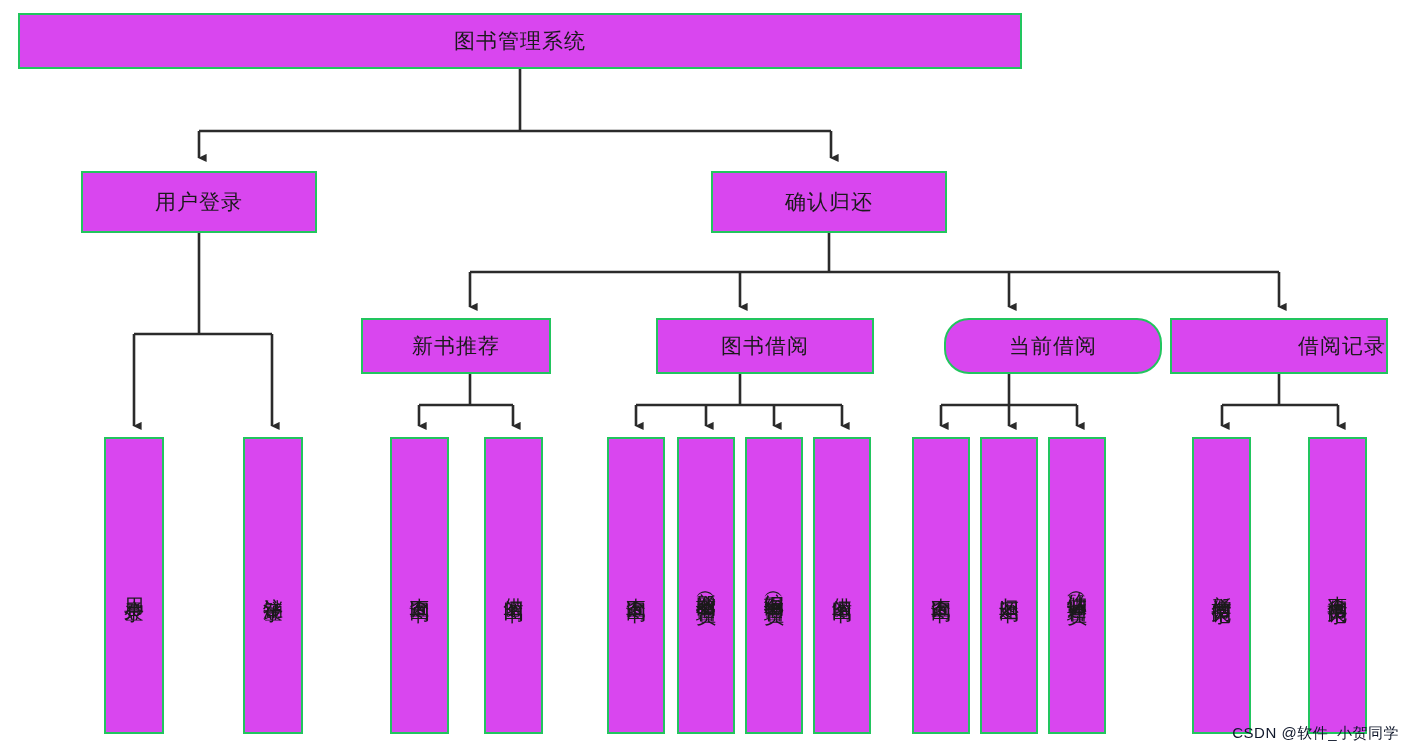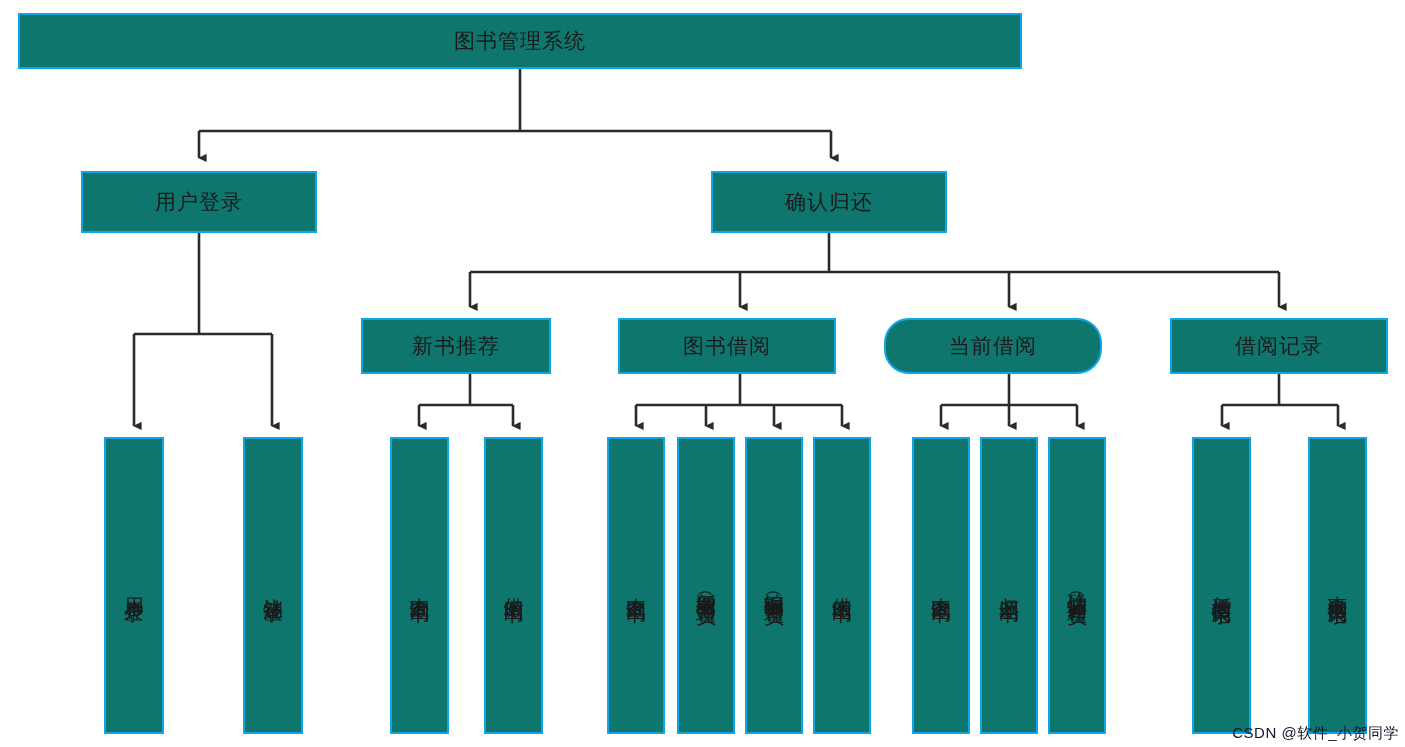--- a/index.html
+++ b/index.html
@@ -20,22 +20,22 @@
   #edges {
     position: absolute;
     left: 0;
     top: 0;
     width: 1405px;
     height: 747px;
   }
   .node {
     position: absolute;
     box-sizing: border-box;
-    border: 2px solid #0ea5e9;
-    background: #0f766e;
+    border: 2px solid #22c55e;
+    background: #d946ef;
     display: flex;
     align-items: center;
     justify-content: center;
     color: #1a1a1a;
     z-index: 2;
   }
   .node.horiz {
     font-size: 21px;
     letter-spacing: 1px;
   }
@@ -129,27 +129,27 @@
   <div class="node horiz" style="left:81px;top:171px;width:236px;height:62px;">
     <span class="lbl">用户登录</span>
   </div>
   <div class="node horiz" style="left:711px;top:171px;width:236px;height:62px;">
     <span class="lbl">确认归还</span>
   </div>
 
   <div class="node horiz" style="left:361px;top:318px;width:190px;height:56px;">
     <span class="lbl">新书推荐</span>
   </div>
-  <div class="node horiz" style="left:618px;top:318px;width:218px;height:56px;">
+  <div class="node horiz" style="left:656px;top:318px;width:218px;height:56px;">
     <span class="lbl">图书借阅</span>
   </div>
-  <div class="node horiz" style="left:884px;top:318px;width:218px;height:56px;border-radius:25px;">
+  <div class="node horiz" style="left:944px;top:318px;width:218px;height:56px;border-radius:25px;">
     <span class="lbl">当前借阅</span>
   </div>
-  <div class="node horiz" style="left:1170px;top:318px;width:218px;height:56px;">
+  <div class="node horiz" style="left:1170px;top:318px;width:218px;height:56px;justify-content:flex-end;">
     <span class="lbl">借阅记录</span>
   </div>
 
   <div class="node vert" style="left:104px;top:437px;width:60px;height:297px;">
     <span class="lbl">用户登录</span>
   </div>
   <div class="node vert" style="left:243px;top:437px;width:60px;height:297px;">
     <span class="lbl">注销登录</span>
   </div>
 

